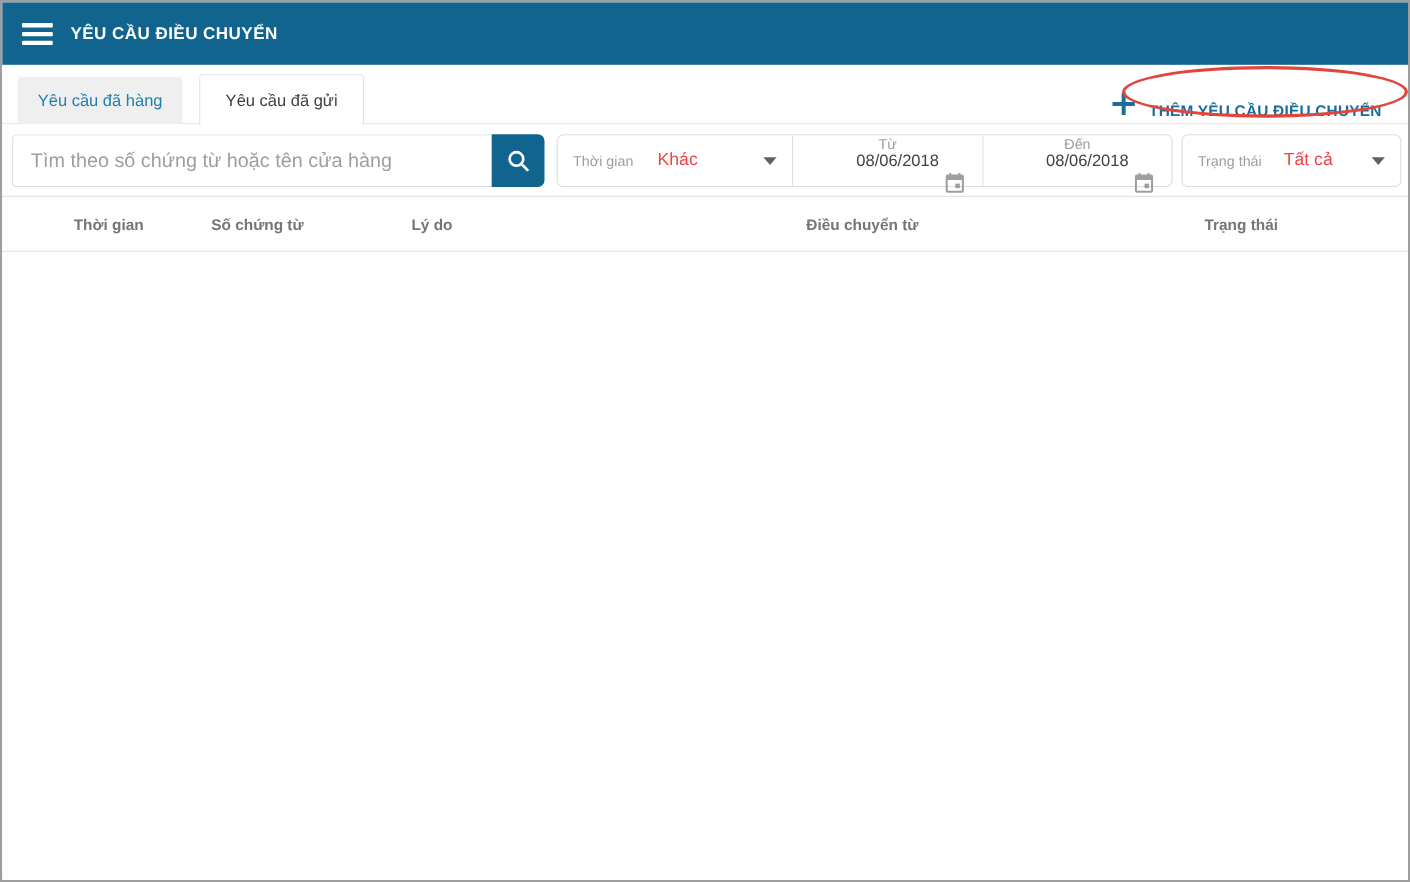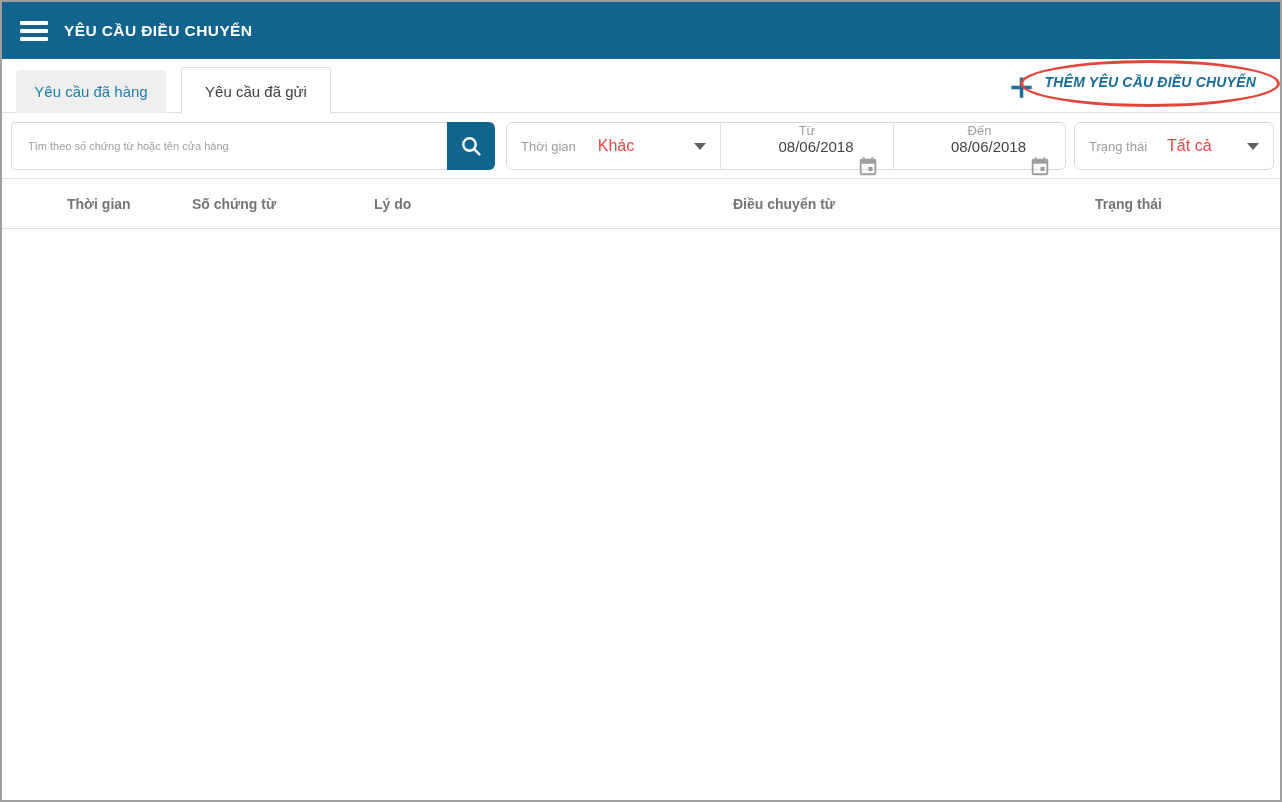--- a/index.html
+++ b/index.html
@@ -78,32 +78,31 @@
     border-bottom: none;
     color: #3c4043;
     z-index: 2;
   }
   .add-button {
     position: absolute;
     right: 16px;
     top: 15px;
     height: 34px;
     display: flex;
-    align-items: flex-start;
+    align-items: flex-end;
     gap: 10px;
     padding: 0 8px;
     color: #186C9B;
     font-weight: bold;
     font-size: 14px;
     letter-spacing: 0.2px;
     cursor: pointer;
     background: transparent;
     border: none;
     font-family: inherit;
-    font-style: italic;
   }
   .annotation-ellipse {
     position: absolute;
     left: 1018px;
     top: 1px;
     width: 260px;
     height: 47px;
     border: 3px solid #E2453A;
     border-radius: 50%;
     pointer-events: none;
@@ -128,21 +127,21 @@
     border-radius: 4px 0 0 4px;
     display: flex;
     align-items: center;
     padding: 0 16px;
     background: #fff;
   }
   .search-box input {
     border: none;
     outline: none;
     width: 100%;
-    font-size: 11px;
+    font-size: 18px;
     color: #ec4899;
     font-family: inherit;
     background: transparent;
   }
   .search-box input::placeholder { color: #9e9e9e; opacity: 1; }
   .search-button {
     position: absolute;
     left: 445px;
     top: 9px;
     width: 48px;

